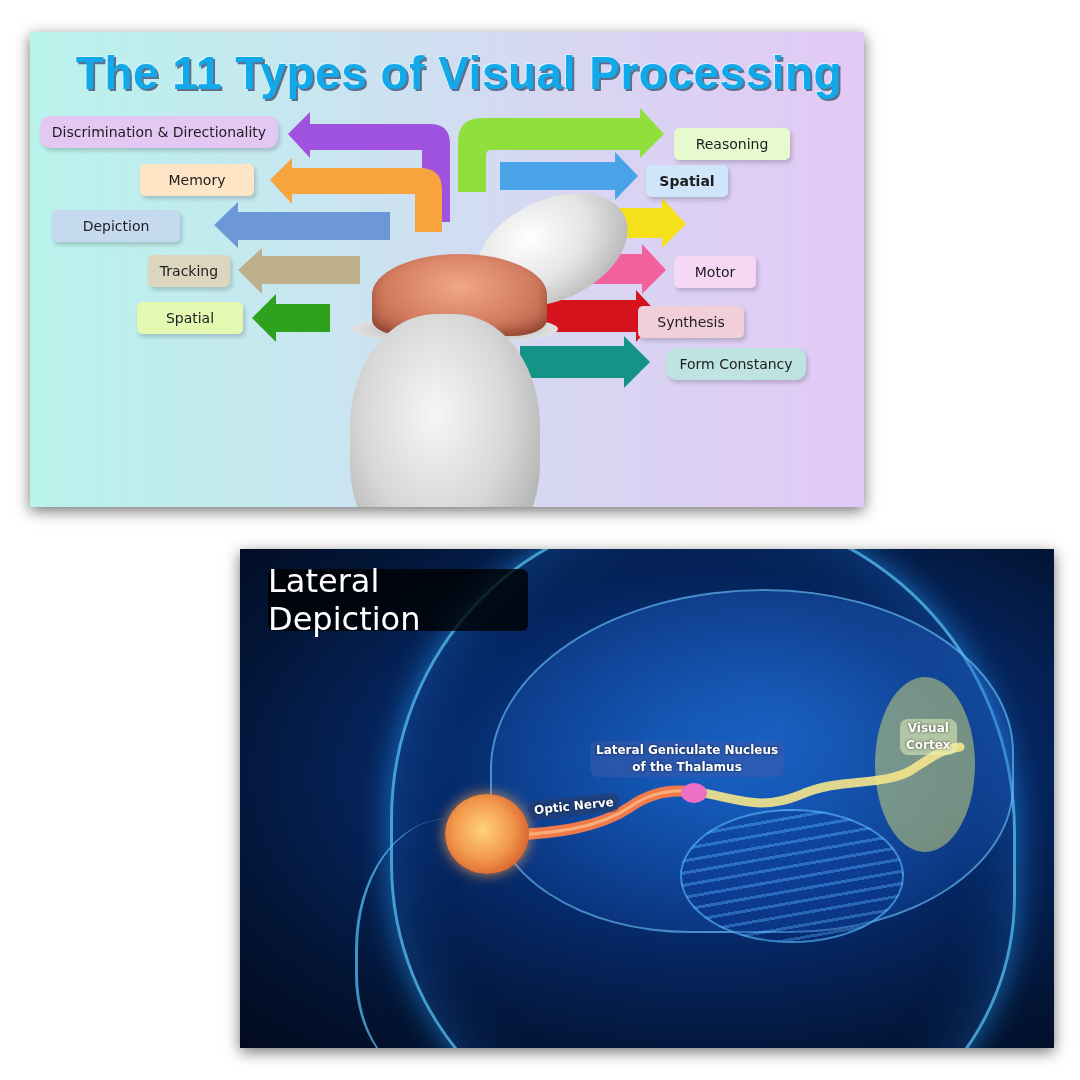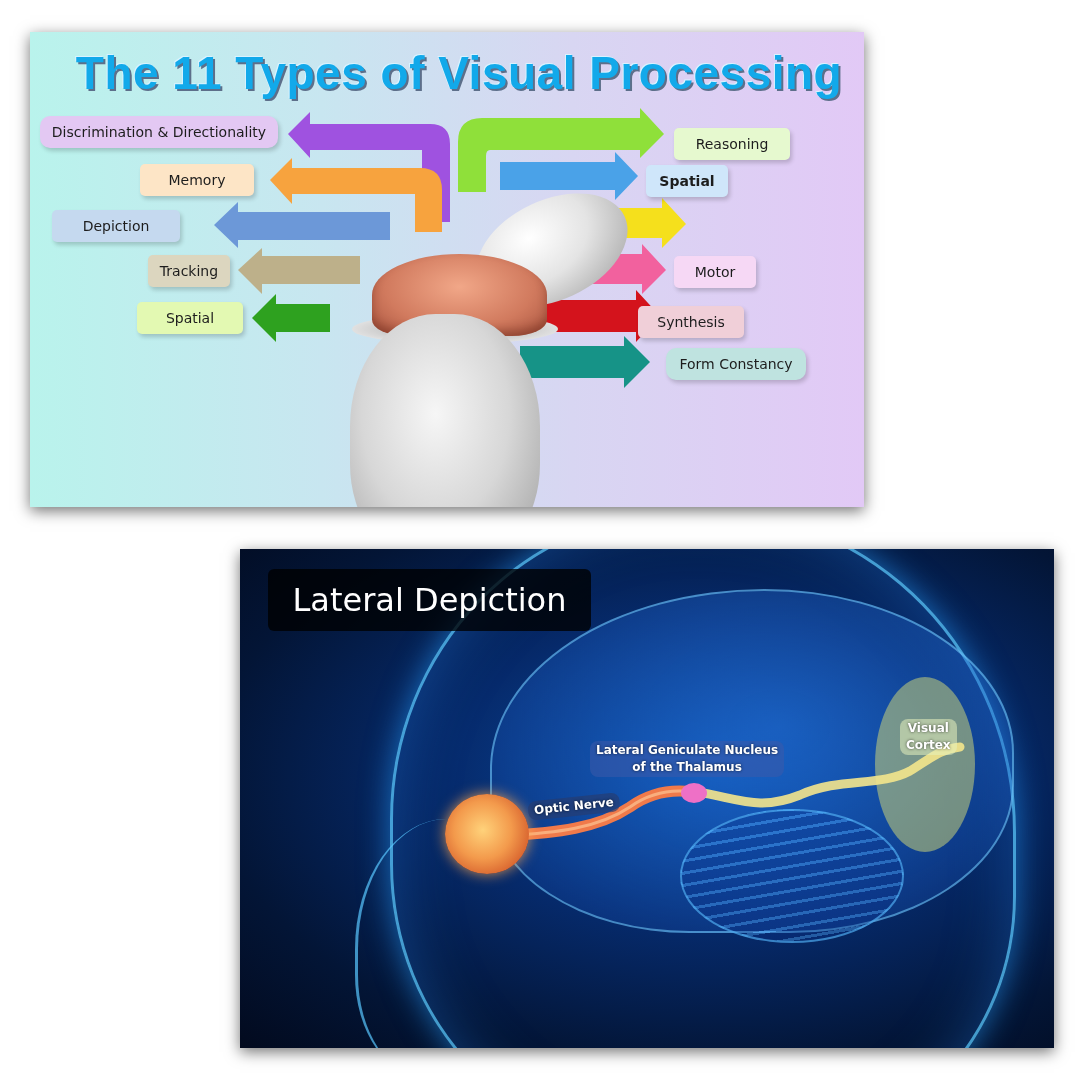--- a/index.html
+++ b/index.html
@@ -26,21 +26,21 @@
     border:3px solid rgba(90,200,255,0.75);box-shadow:0 0 30px rgba(40,160,255,0.6), inset 0 0 60px rgba(40,140,255,0.35);}
   .brainout{position:absolute;left:250px;top:40px;width:520px;height:340px;border-radius:55% 50% 45% 40%;
     background:radial-gradient(ellipse at 55% 40%,rgba(40,120,230,0.55),rgba(10,50,140,0.2));border:2px solid rgba(120,210,255,0.55);}
   .cereb{position:absolute;left:440px;top:260px;width:220px;height:130px;border-radius:50%;
     background:repeating-linear-gradient(170deg,rgba(80,170,255,0.4) 0 3px,rgba(10,50,140,0.3) 3px 12px);border:2px solid rgba(90,190,255,0.6);}
   .face2{position:absolute;left:115px;top:270px;width:180px;height:260px;border-radius:50% 20% 10% 40%;
     border-left:3px solid rgba(90,200,255,0.7);}
   .cortex{position:absolute;left:635px;top:128px;width:100px;height:175px;border-radius:50%;background:rgba(200,210,120,0.55);}
   .eye{position:absolute;left:205px;top:245px;width:84px;height:80px;border-radius:50%;
     background:radial-gradient(circle at 45% 45%,#ffd27a 0%,#f39a4c 45%,#d45b2a 80%,#a1401d 100%);box-shadow:0 0 14px rgba(255,170,80,0.8);}
-  .ldtitle{position:absolute;left:28px;top:20px;width:323px;height:62px;background:rgba(0,0,0,0.78);border-radius:6px;
+  .ldtitle{position:absolute;left:28px;top:20px;width:260px;height:62px;background:rgba(0,0,0,0.78);border-radius:6px;
     color:#ffffff;font-family:"DejaVu Sans",sans-serif;font-size:32px;display:flex;align-items:center;justify-content:center;}
   .tag{position:absolute;color:#ffffff;font-weight:bold;font-family:"DejaVu Sans",sans-serif;font-size:12px;text-align:center;line-height:17px;
     background:rgba(40,60,110,0.65);border-radius:8px;padding:1px 6px;text-shadow:0 0 3px rgba(0,0,0,0.7);}
   svg.path{position:absolute;left:0;top:0;}
 </style>
 </head>
 <body>
 
 <div class="slide1">
   <div class="title">The 11 Types of Visual Processing</div>

